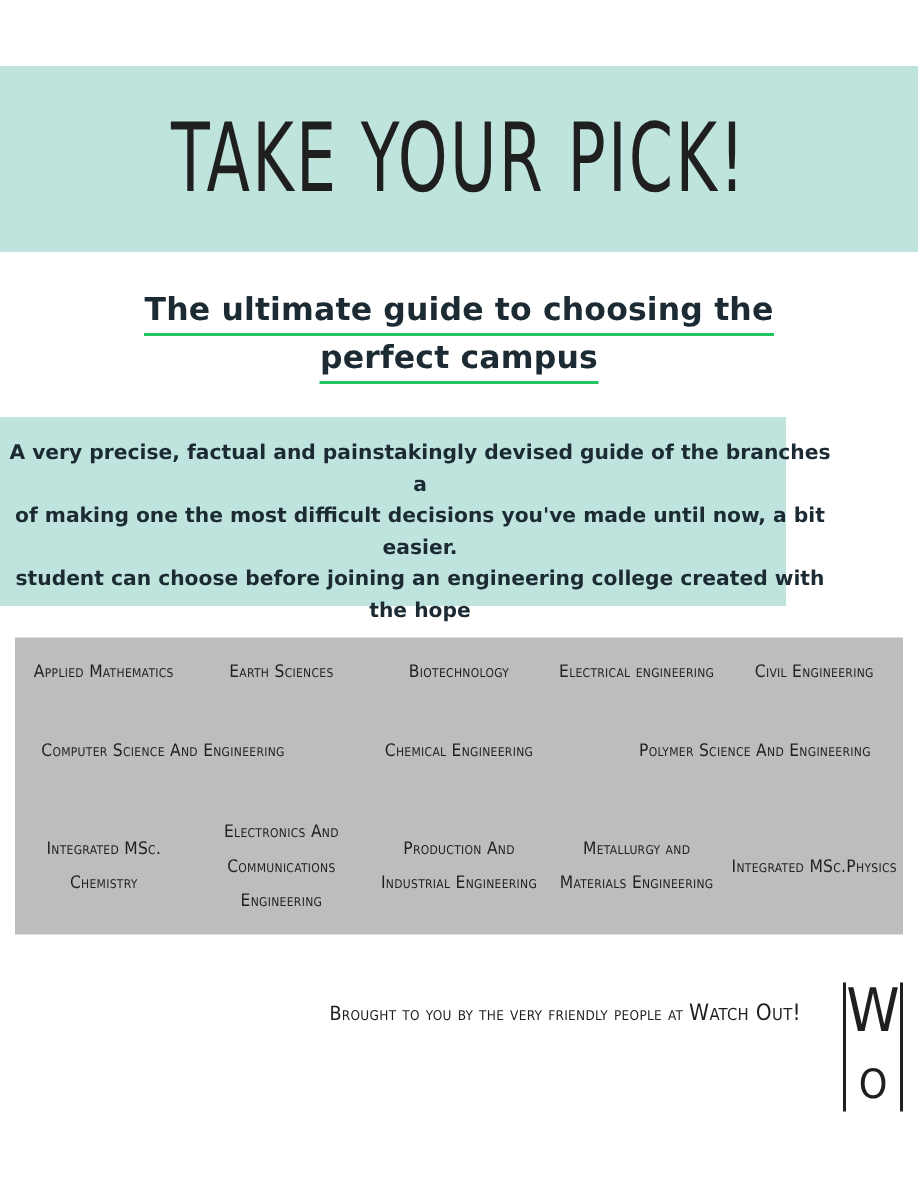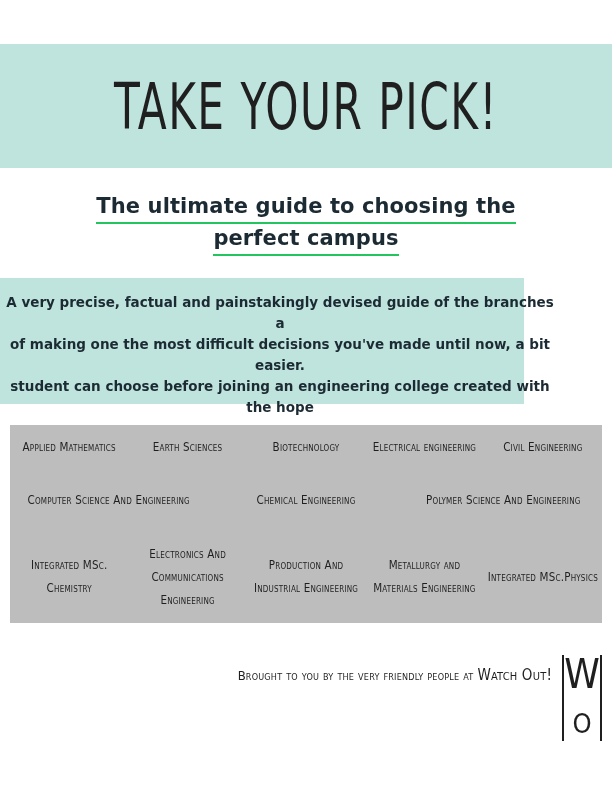--- a/index.html
+++ b/index.html
@@ -130,21 +130,21 @@
     position: absolute;
     right: 10px;
     top: 655px;
     width: 420px;
     display: flex;
     align-items: flex-start;
     justify-content: flex-end;
   }
   .footer-text {
     text-align: right;
-    padding-right: 10px;
+    padding-right: 28px;
     padding-top: 8px;
   }
   .footer-line {
     font-family: "DejaVu Sans Condensed", "DejaVu Sans", sans-serif;
     font-variant: small-caps;
     font-size: 13px;
     line-height: 24px;
     color: #1f1f1f;
     letter-spacing: 0.2px;
   }

